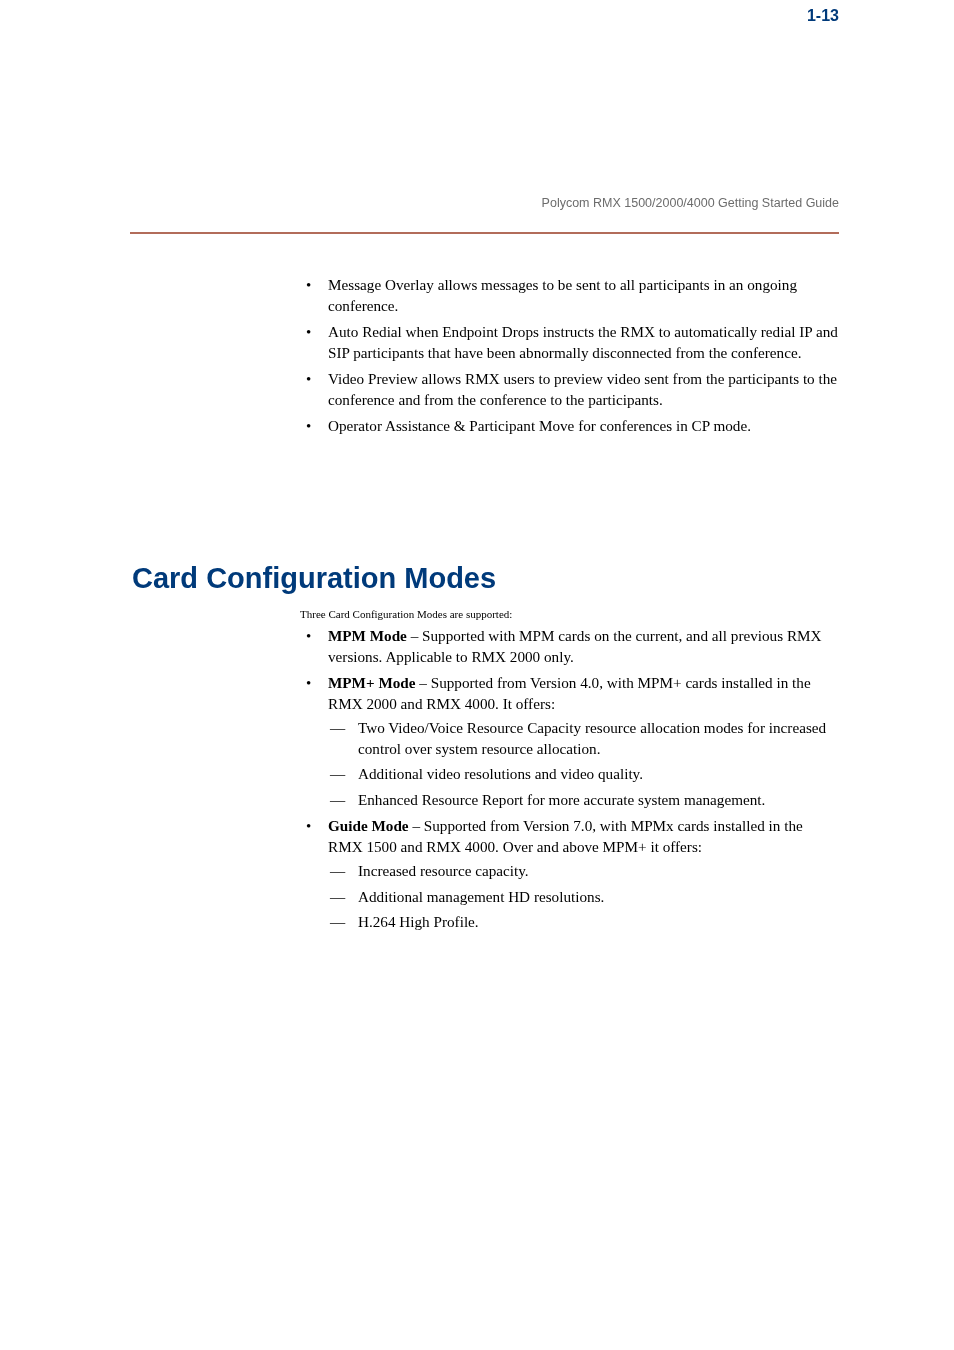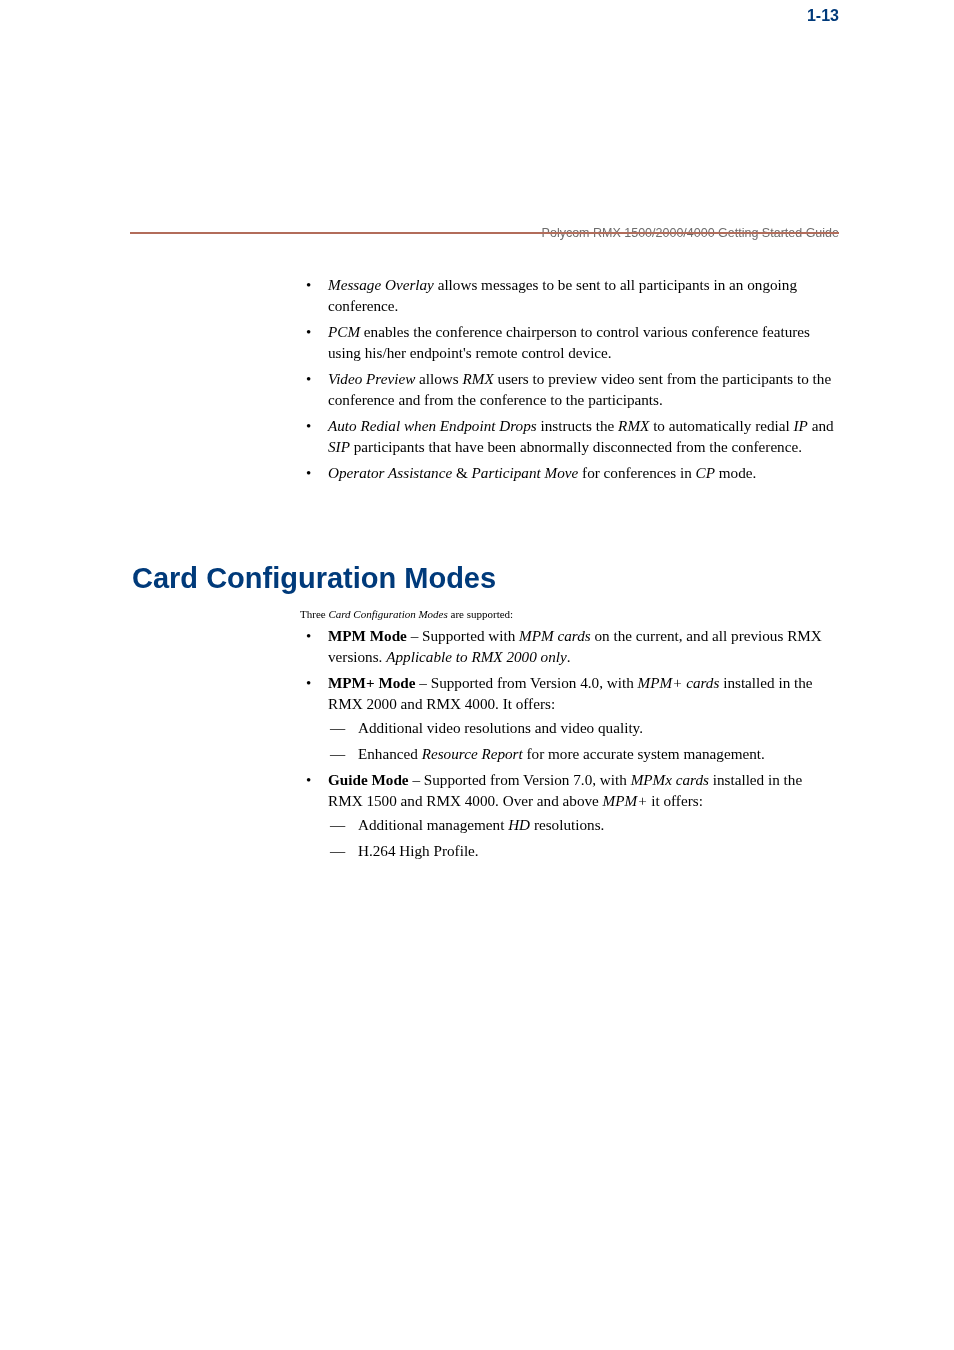--- a/index.html
+++ b/index.html
@@ -10,21 +10,21 @@
     font-family: "Book Antiqua", Palatino, Georgia, serif;
     color: #000;
     position: relative;
   }
   .page {
     padding: 210px 115px 0 130px;
     position: relative;
   }
   .header-text {
     position: absolute;
-    top: 226px;
+    top: 196px;
     right: 115px;
     font-family: Arial, Helvetica, sans-serif;
     font-size: 12.5px;
     color: #6c6c6c;
   }
   .header-rule {
     position: absolute;
     top: 232px;
     left: 130px;
     right: 115px;
@@ -64,21 +64,21 @@
     font-size: 15.2px;
     line-height: 1.35;
     margin-bottom: 5px;
   }
   .sub-item::before {
     content: "—";
     position: absolute;
     left: 2px;
     top: 0;
   }
-  .italic { font-style: italic; }
+  .italic { }
   .bold { font-weight: bold; text-align: right; }
   .section-heading {
     position: absolute;
     top: 562px;
     left: 132px;
     font-family: "Futura", "Century Gothic", Arial, sans-serif;
     font-weight: bold;
     font-size: 29px;
     color: #003a7a;
   }
@@ -110,56 +110,57 @@
 
   <div class="header-text">Polycom RMX 1500/2000/4000 Getting Started Guide</div>
   <hr class="header-rule">
 
   <div class="content">
     <ul class="bullet-list">
       <li class="bullet-item">
         <span class="italic">Message Overlay</span><span> allows messages to be sent to all participants in an ongoing conference.</span>
       </li>
       <li class="bullet-item">
-        <span class="italic">PCM</span><span> enables the conference chairperson to control various conference features using his/her endpoint's remote control device.</span>
+        <span class="italic">Auto Redial when Endpoint Drops</span><span> instructs the </span><span class="italic">RMX</span><span> to automatically redial </span><span class="italic">IP</span><span> and </span><span class="italic">SIP</span><span> participants that have been abnormally disconnected from the conference.</span>
       </li>
       <li class="bullet-item">
         <span class="italic">Video Preview</span><span> allows </span><span class="italic">RMX</span><span> users to preview video sent from the participants to the conference and from the conference to the participants.</span>
-      </li>
-      <li class="bullet-item">
-        <span class="italic">Auto Redial when Endpoint Drops</span><span> instructs the </span><span class="italic">RMX</span><span> to automatically redial </span><span class="italic">IP</span><span> and </span><span class="italic">SIP</span><span> participants that have been abnormally disconnected from the conference.</span>
       </li>
       <li class="bullet-item">
         <span class="italic">Operator Assistance</span><span> &amp; </span><span class="italic">Participant Move</span><span> for conferences in </span><span class="italic">CP</span><span> mode.</span>
       </li>
     </ul>
   </div>
 
   <h2 class="section-heading">Card Configuration Modes</h2>
 
   <div class="section-body">
     <p class="intro-line">
       <span>Three </span><span class="italic">Card Configuration Modes</span><span> are supported:</span>
     </p>
     <ul class="bullet-list">
       <li class="bullet-item">
         <span class="bold">MPM Mode</span><span> – Supported with </span><span class="italic">MPM cards</span><span> on the current, and all previous RMX versions. </span><span class="italic">Applicable to RMX 2000 only</span><span>.</span>
       </li>
       <li class="bullet-item">
         <span class="bold">MPM+ Mode</span><span> – Supported from Version 4.0, with </span><span class="italic">MPM+ cards</span><span> installed in the RMX 2000 and RMX 4000. It offers:</span>
         <ul class="sub-list">
+          <li class="sub-item">
+            <span>Two </span><span class="italic">Video/Voice Resource Capacity</span><span> resource allocation modes for increased control over system resource allocation.</span>
+          </li>
           <li class="sub-item">Additional video resolutions and video quality.</li>
           <li class="sub-item">
             <span>Enhanced </span><span class="italic">Resource Report</span><span> for more accurate system management.</span>
           </li>
         </ul>
       </li>
       <li class="bullet-item">
         <span class="bold">Guide Mode</span><span> – Supported from Version 7.0, with </span><span class="italic">MPMx cards</span><span> installed in the RMX 1500 and RMX 4000. Over and above </span><span class="italic">MPM+</span><span> it offers:</span>
         <ul class="sub-list">
+          <li class="sub-item">Increased resource capacity.</li>
           <li class="sub-item">
             <span>Additional management </span><span class="italic">HD</span><span> resolutions.</span>
           </li>
           <li class="sub-item">H.264 High Profile.</li>
         </ul>
       </li>
     </ul>
   </div>
 
   <div class="page-number">1-13</div>

